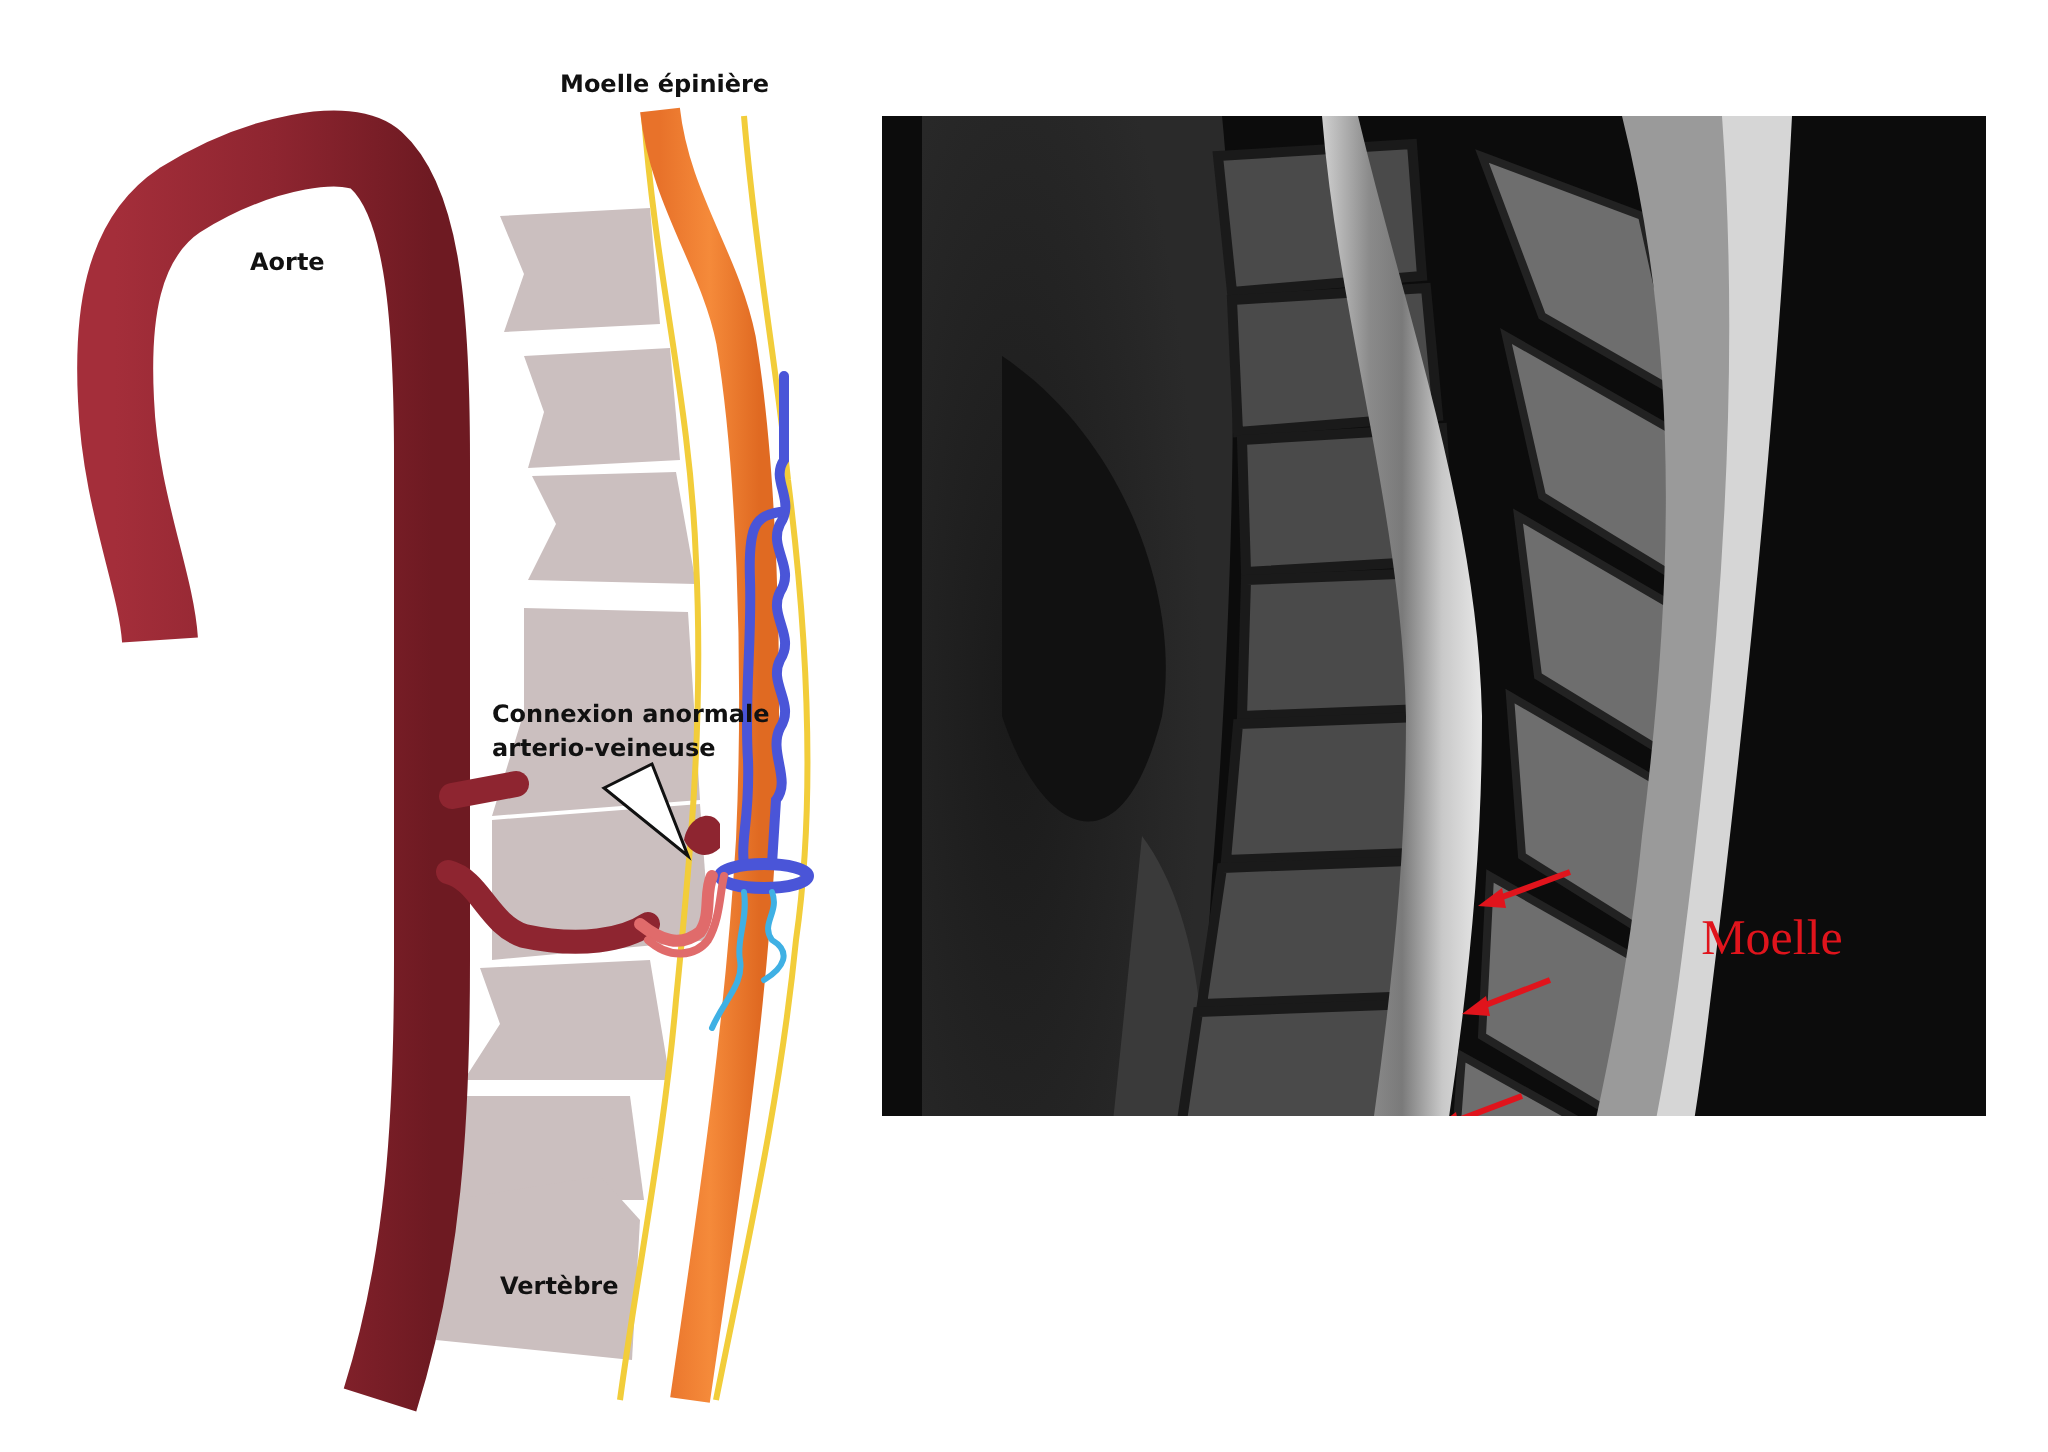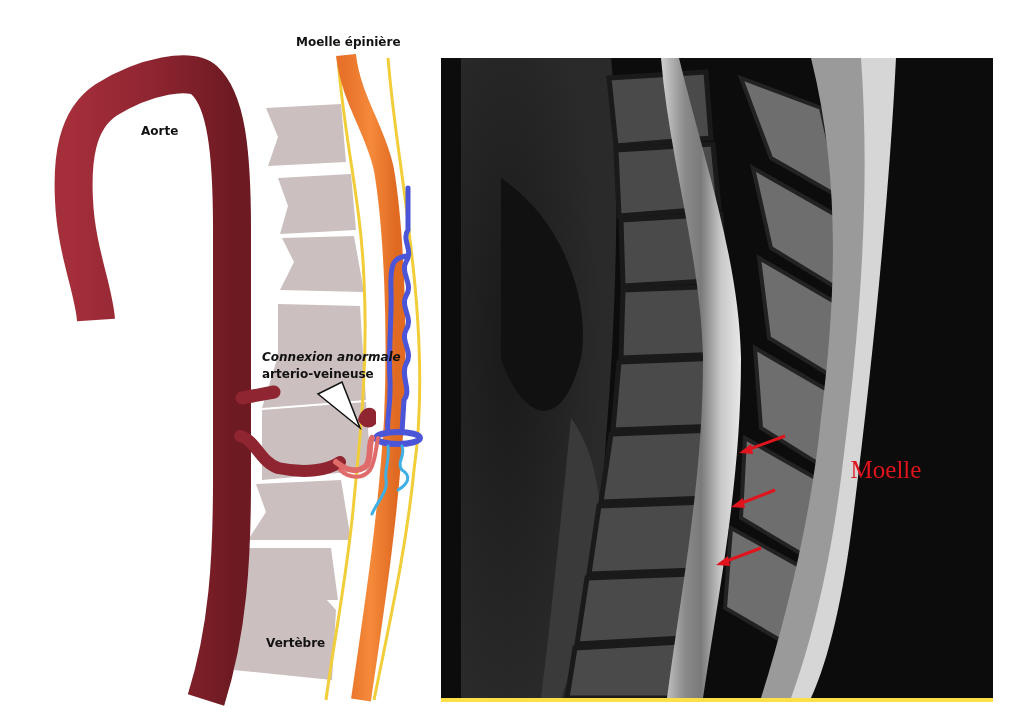--- a/index.html
+++ b/index.html
@@ -1,20 +1,20 @@
 <!DOCTYPE html>
 <html><head>
   <meta charset="utf-8">
   <style>
     html, body { margin: 0; padding: 0; background: #ffffff; }
     body { width: 1024px; height: 726px; position: relative; overflow: hidden; font-family: "Liberation Sans", sans-serif; }
-    .schematic { position: absolute; left: 16px; top: 0; width: 440px; height: 689px; }
+    .schematic { position: absolute; left: 0; top: 0; width: 440px; height: 689px; }
     .schematic svg { position: absolute; left: 0; top: 0; }
     .label { position: absolute; font-family: "DejaVu Sans", sans-serif; font-weight: bold; color: #111; font-size: 12px; white-space: nowrap; }
-    .mri { position: absolute; left: 441px; top: 58px; width: 552px; height: 644px; background: #fde047; overflow: hidden; }
+    .mri { position: absolute; left: 441px; top: 58px; width: 552px; height: 500px; background: #fde047; overflow: hidden; }
     .mri svg { position: absolute; left: 0; top: 0; }
     .mri-label { position: absolute; font-family: "Liberation Serif", serif; color: #e0141c; font-size: 25px; line-height: 28px; text-align: center; }
   </style>
 </head>
 <body>
 
 <div class="schematic">
   <svg width="440" height="726" viewBox="0 0 440 726">
     <defs>
       <linearGradient id="aortaGrad" x1="0" x2="1" y1="0" y2="0">
@@ -65,21 +65,21 @@
       <path d="M320,462 C330,470 340,474 350,466 C356,458 352,446 356,438" stroke="#e06b6b" stroke-width="6"></path>
       <path d="M324,470 C335,480 348,478 354,470 C360,460 360,446 362,438" stroke="#e06b6b" stroke-width="4"></path>
     </g>
     <path d="M342,420 C344,408 356,404 360,412 L360,424 C354,430 346,428 342,420 Z" fill="#8e2530"></path>
 
     <polygon points="302,394 326,382 344,428" fill="#ffffff" stroke="#111111" stroke-width="1.5"></polygon>
   </svg>
 
   <div class="label" style="left:280px; top:35px;">Moelle épinière</div>
   <div class="label" style="left:125px; top:124px;text-align:right;">Aorte</div>
-  <div class="label" style="left:246px; top:350px;font-style:italic;">Connexion anormale</div>
+  <div class="label" style="left:246px; top:350px;">Connexion anormale</div>
   <div class="label" style="left:246px; top:367px;">arterio-veineuse</div>
   <div class="label" style="left:230px; top:636px;margin-left:20px;">Vertèbre</div>
 </div>
 
 <div class="mri">
   <svg width="552" height="640" viewBox="0 0 552 640">
     <defs>
       <radialGradient id="softTissue" cx="0.3" cy="0.45" r="0.6">
         <stop offset="0" stop-color="#1a1a1a"></stop>
         <stop offset="1" stop-color="#2a2a2a"></stop>

